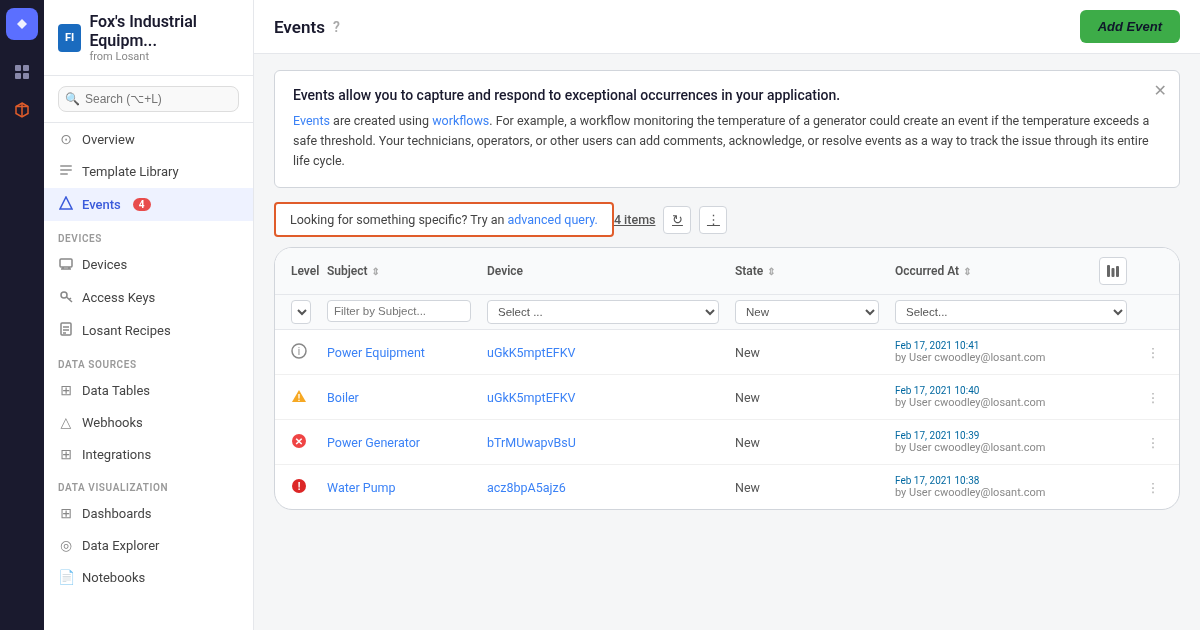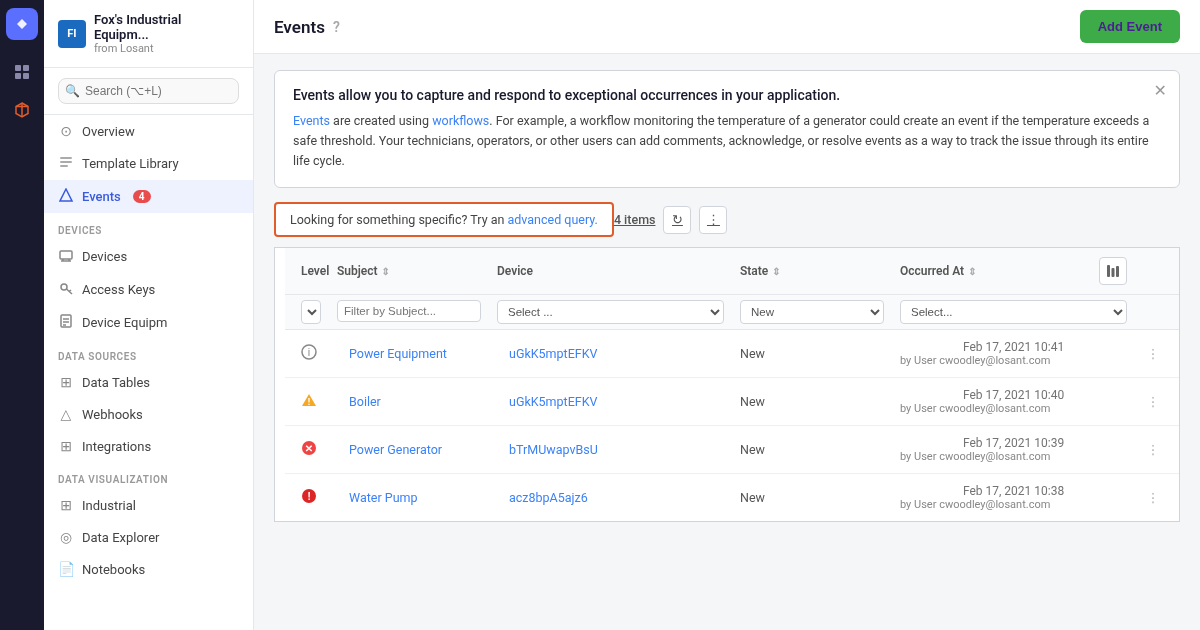--- a/index.html
+++ b/index.html
@@ -42,21 +42,21 @@
       flex-direction: column;
       flex-shrink: 0;
       overflow-y: auto;
     }
     .sidebar-header {
       padding: 12px 14px;
       border-bottom: 1px solid #e5e7eb;
     }
     .sidebar-header .app-name {
       font-weight: 600;
-      font-size: 13px;
+      font-size: 16px;
       color: #1a1a2e;
     }
     .sidebar-header .app-sub {
       font-size: 11px;
       color: #888;
     }
     .sidebar-header .app-avatar {
       width: 28px; height: 28px;
       background: #1a6bbf;
       border-radius: 4px;
@@ -135,27 +135,28 @@
     }
     .topbar-title {
       display: flex; align-items: center; gap: 8px;
       font-size: 17px; font-weight: 600; color: #1a1a2e;
     }
     .topbar-title .help-icon {
       color: #aaa; font-size: 14px; cursor: pointer;
     }
     .add-event-btn {
       background: #3dac48;
-      color: #4c1d95;
+      color: #0f172a;
       border: none;
       border-radius: 6px;
       padding: 9px 18px;
       font-size: 13px;
       font-weight: 600;
       cursor: pointer;
+      font-style: italic;
     }
 
     .content-area {
       flex: 1;
       padding: 16px 20px;
       overflow-y: auto;
       background: #f5f6f7;
     }
 
     
@@ -206,23 +207,22 @@
       border-radius: 4px;
       background: white;
       display: flex; align-items: center; justify-content: center;
       cursor: pointer; color: #555; font-size: 13px;
     }
 
     
     .events-table {
       background: white;
       border: 1px solid #d1d5db;
-      border-radius: 0;
+      border-radius: 18px;
       overflow: hidden;
-      padding-left: 10px;
     }
     .table-header-row {
       display: grid;
       grid-template-columns: 36px 160px 1fr 160px 1fr 36px;
       background: #f9fafb;
       border-bottom: 1px solid #e5e7eb;
       padding: 0 8px;
     }
     .th {
       padding: 9px 8px;
@@ -263,22 +263,22 @@
       border-bottom: 1px solid #f0f0f0;
       padding: 0 8px;
       align-items: center;
     }
     .data-row:last-child { border-bottom: none; }
     .data-cell {
       padding: 10px 8px;
       font-size: 12.5px;
       color: #333;
     }
-    .data-cell a { color: #3b82f6; text-decoration: none; margin-left: 12px; }
-    .data-cell .occurred-main { font-size: 12px; color: #737373; text-align: center; }
+    .data-cell a { color: #3b82f6; text-decoration: none; }
+    .data-cell .occurred-main { font-size: 10px; color: #0369a1; }
     .data-cell .occurred-sub { font-size: 11px; color: #888; }
     .state-new {
       color: #555;
     }
     .row-menu { color: #aaa; cursor: pointer; text-align: center; }
 
     
     .level-info { color: #888; }
     .level-warn { color: #f59e0b; }
     .level-error { color: #ef4444; }
@@ -384,41 +384,41 @@
   </div>
   <div class="nav-item">
     <span class="nav-icon">
       <svg width="14" height="14" viewBox="0 0 14 14" fill="none" stroke="#888" stroke-width="1.5">
         <rect x="2" y="1" width="10" height="12" rx="1"></rect>
         <line x1="4" y1="5" x2="10" y2="5"></line>
         <line x1="4" y1="8" x2="10" y2="8"></line>
         <line x1="4" y1="11" x2="7" y2="11"></line>
       </svg>
     </span>
-    <span>Device Equipm</span>
+    <span>Losant Recipes</span>
   </div>
 
   <div class="section-label">DATA SOURCES</div>
   <div class="nav-item">
     <span class="nav-icon">⊞</span>
     <span>Data Tables</span>
   </div>
   <div class="nav-item">
     <span class="nav-icon">△</span>
     <span>Webhooks</span>
   </div>
   <div class="nav-item">
     <span class="nav-icon">⊞</span>
     <span>Integrations</span>
   </div>
 
   <div class="section-label">DATA VISUALIZATION</div>
   <div class="nav-item">
     <span class="nav-icon">⊞</span>
-    <span>Industrial</span>
+    <span>Dashboards</span>
   </div>
   <div class="nav-item">
     <span class="nav-icon">◎</span>
     <span>Data Explorer</span>
   </div>
   <div class="nav-item">
     <span class="nav-icon">📄</span>
     <span>Notebooks</span>
   </div>
 </div>

